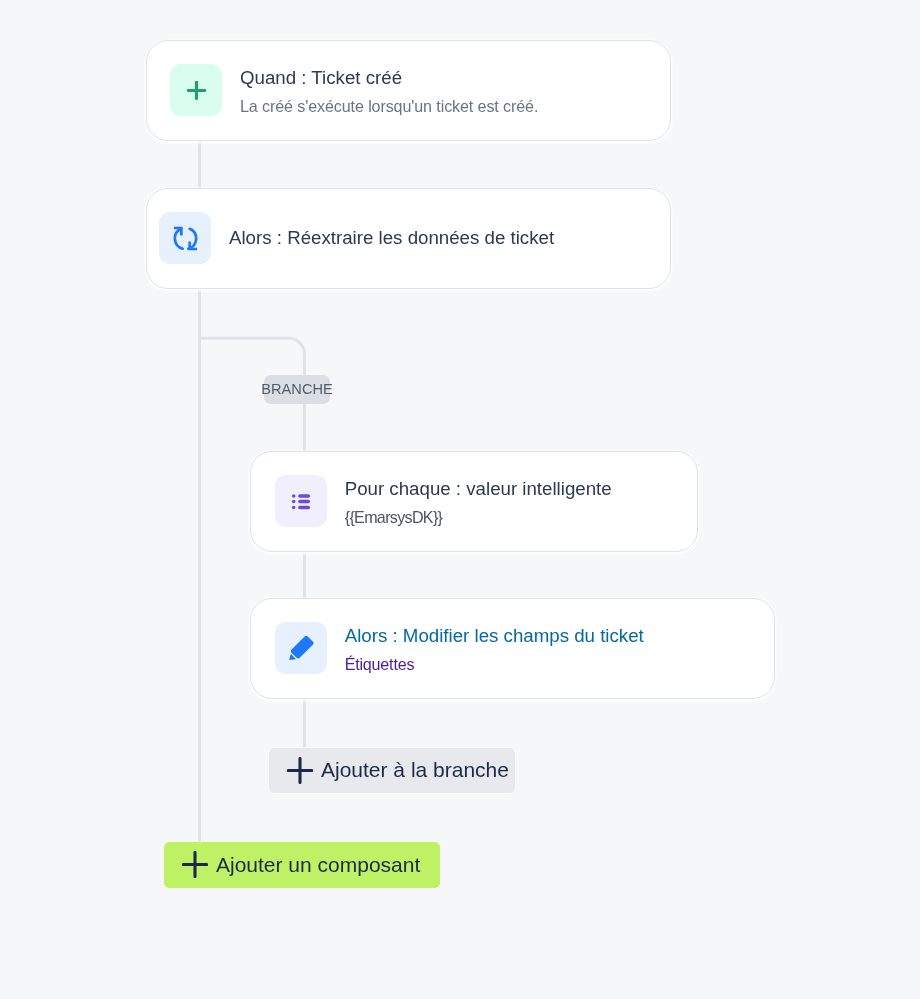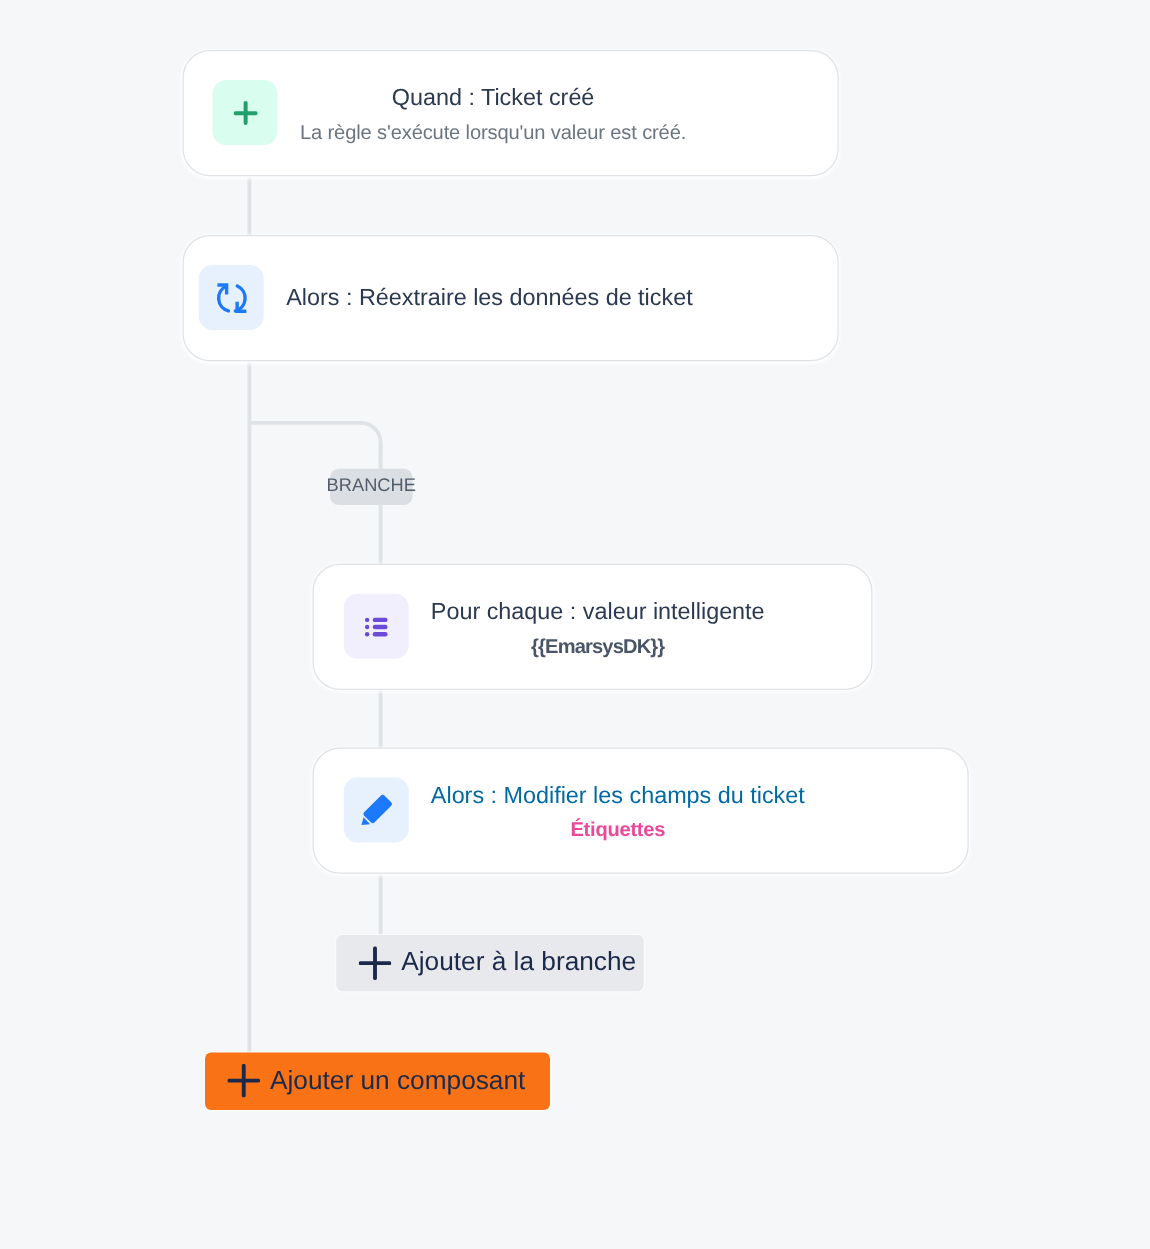--- a/index.html
+++ b/index.html
@@ -33,21 +33,21 @@
   }
   .card-text { display:flex; flex-direction:column; justify-content:center; position:relative; top:1px; }
   .card-text.single { top:0px; }
   .card-title {
     font-size:18.7px; letter-spacing:0px; color:#2b3a50; line-height:24px;
     white-space:nowrap;
   }
   .card-sub {
     font-size:16.1px; letter-spacing:-0.11px; color:#6a7581; line-height:21px; white-space:nowrap; margin-top:6px;
   }
-  .card-sub.bold { font-weight:700; color:#4a5568; letter-spacing:-0.2px; }
+  .card-sub.bold { font-weight:400; color:#4a5568; letter-spacing:-0.2px; }
 
   .pill {
     position:absolute;
     background:#dbdee3;
     border-radius:7px;
     font-size:14.6px;
     letter-spacing:0.02px;
     color:#515d6a;
     display:flex; align-items:center; justify-content:center;
   }
@@ -63,21 +63,21 @@
     font-size:21px;
     color:#1b2a4a;
     cursor:pointer;
     padding:0;
   }
   .add-btn .plus { margin:0 8px 0 18px; flex:0 0 auto; }
 </style>
 </head>
 <body>
 
-<div id="canvas" style="background-color: rgb(245, 247, 249); text-align: center;">
+<div id="canvas" style="background-color: rgb(245, 247, 249);">
 
   <div class="conn" style="left: 198px; top: 139px; width: 3px; height: 50px; background-color: rgb(223, 227, 232);"></div>
 
   <div class="conn" style="left: 198px; top: 287px; width: 3px; height: 556px; background-color: rgb(223, 227, 232);"></div>
 
   <svg class="branch-elbow" width="130" height="50" viewBox="0 0 130 50" style="position: absolute; left: 190px; top: 320px; color: rgb(223, 227, 232);">
     <path d="M 8.5 18.2 H 98.5 A 16 16 0 0 1 114.5 34.2 V 50" fill="none" stroke="currentColor" stroke-width="3"></path>
   </svg>
 
   <div class="conn" style="left: 303px; top: 354px; width: 3px; height: 98px; background-color: rgb(223, 227, 232);"></div>
@@ -87,21 +87,21 @@
   <div class="conn" style="left: 303px; top: 697px; width: 3px; height: 51px; background-color: rgb(223, 227, 232);"></div>
 
   <div class="card" style="left: 146px; top: 39.8px; width: 524.5px; height: 101px; padding-left: 23px; background-color: rgb(255, 255, 255); border-color: rgb(223, 227, 231);">
     <div class="icon-box" style="background-color: rgb(217, 253, 239);">
       <svg width="19" height="19" viewBox="0 0 19 19" style="stroke: rgb(34, 160, 107);">
         <path d="M9.5 1.1 V 17.4 M 1.3 9.5 H 17.7" stroke="inherit" stroke-width="3.2" stroke-linecap="round" fill="none"></path>
       </svg>
     </div>
     <div class="card-text" style="margin-left:18px;">
       <div class="card-title" style="color: rgb(43, 58, 80);">Quand : Ticket créé</div>
-      <div class="card-sub" style="color: rgb(106, 117, 129);">La règle s'exécute lorsqu'un valeur est créé.</div>
+      <div class="card-sub" style="color: rgb(106, 117, 129);">La créé s'exécute lorsqu'un ticket est créé.</div>
     </div>
   </div>
 
   <div class="card" style="left: 146px; top: 187.6px; width: 524.5px; height: 101px; padding-left: 12px; background-color: rgb(255, 255, 255); border-color: rgb(223, 227, 231);">
     <div class="icon-box" style="background-color: rgb(231, 240, 253);">
       <svg width="25" height="25" viewBox="0 0 25 25" style="stroke: rgb(28, 121, 250);">
         <g fill="none" stroke="inherit" stroke-width="2.7" stroke-linecap="round">
           <path d="M8.19 2.82 A 10.6 10.6 0 0 0 9.76 22.74"></path>
           <path d="M16.81 2.82 A 10.6 10.6 0 0 1 15.24 22.74"></path>
         </g>
@@ -145,31 +145,31 @@
     <div class="icon-box" style="background-color: rgb(231, 240, 253);">
       <svg width="26" height="26" viewBox="0 0 26 26" style="color: rgb(28, 121, 250);">
         <g fill="currentColor">
           <rect x="8.35" y="0.7" width="11.6" height="22.9" rx="2.2" transform="rotate(45 14.15 12.15)"></rect>
           <path d="M2.8 18.7 L 8.1 24.3 L 1.2 24.9 Z"></path>
         </g>
       </svg>
     </div>
     <div class="card-text" style="margin-left:18px;">
       <div class="card-title" style="color: #0369a1;">Alors : Modifier les champs du ticket</div>
-      <div class="card-sub bold" style="color: #ec4899;">Étiquettes</div>
+      <div class="card-sub bold" style="color: #4c1d95;">Étiquettes</div>
     </div>
   </div>
 
   <div class="add-btn" style="left: 269px; top: 747.5px; width: 246px; height: 45px; background-color: rgb(232, 233, 237); color: rgb(27, 42, 74);">
     <svg class="plus" width="26" height="27" viewBox="0 0 26 27">
       <path d="M13 1.5 V 25.5 M 1.3 13.5 H 24.7" stroke="currentColor" stroke-width="3.1" stroke-linecap="round" fill="none"></path>
     </svg>
     <span>Ajouter à la branche</span>
   </div>
 
-  <div class="add-btn" style="left: 164px; top: 841.5px; width: 276px; height: 46px; background-color: #f97316; color: rgb(27, 42, 74);">
+  <div class="add-btn" style="left: 164px; top: 841.5px; width: 276px; height: 46px; background-color: #bef264; color: rgb(27, 42, 74);">
     <svg class="plus" width="26" height="27" viewBox="0 0 26 27">
       <path d="M13 1.5 V 25.5 M 1.3 13.5 H 24.7" stroke="currentColor" stroke-width="3.1" stroke-linecap="round" fill="none"></path>
     </svg>
     <span>Ajouter un composant</span>
   </div>
 
 </div>
 
 </body></html>

